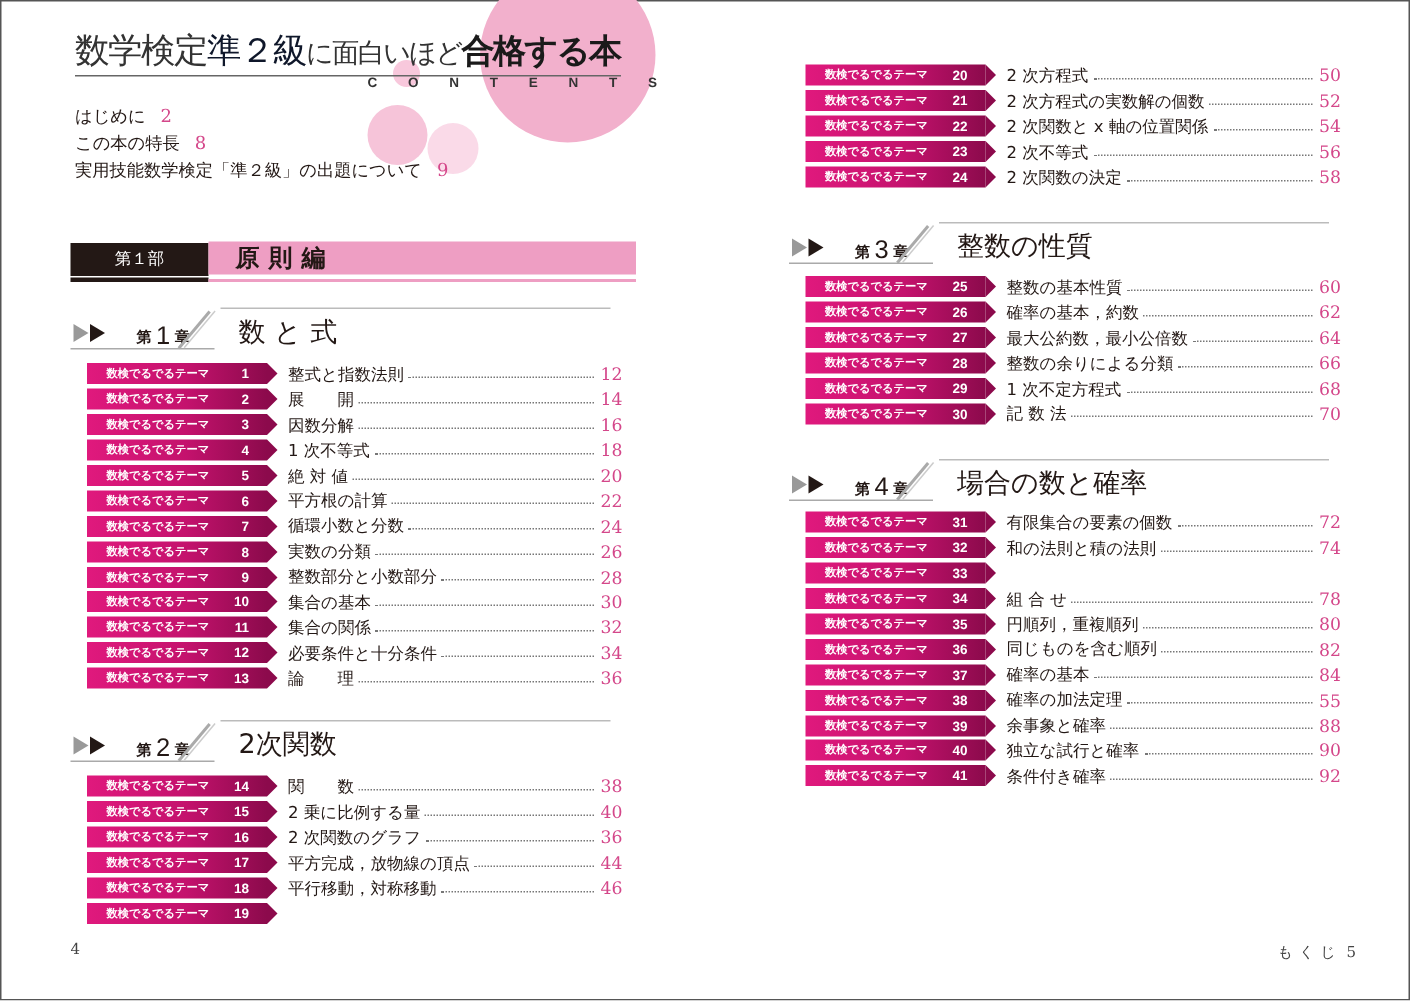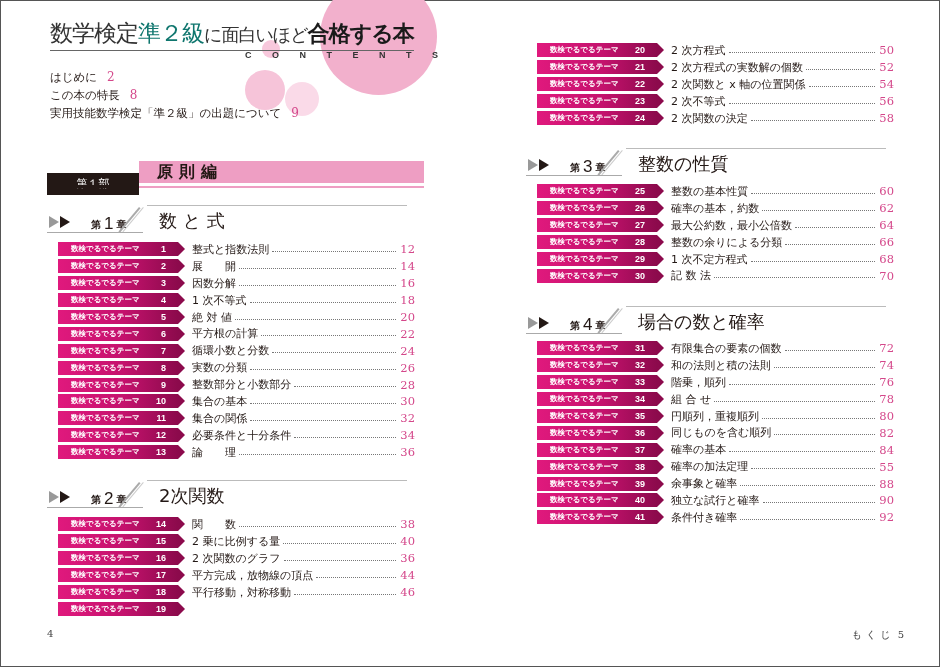--- a/index.html
+++ b/index.html
@@ -9,30 +9,30 @@
   .left{left:0;width:470px;}
   .right{left:470px;width:470px;}
 
   
   .circle{position:absolute;border-radius:50%;}
   .c-big{left:320px;top:-22px;width:117px;height:117px;background:#f2b0cc;}
   .c-small1{left:245px;top:70px;width:40px;height:40px;background:#f6c4d9;}
   .c-small2{left:285px;top:82px;width:34px;height:34px;background:#f9d6e5;opacity:.9;}
   .c-small3{left:262px;top:40px;width:18px;height:18px;background:#f8c8dc;}
   .title{position:absolute;left:50px;top:18px;font-family:"DejaVu Serif",serif;font-size:23px;letter-spacing:-1px;white-space:nowrap;color:#333;}
-  .title .pink{color:#0f766e;}
+  .title .pink{color:#0f172a;}
   .title .bold{font-family:"DejaVu Sans",sans-serif;font-weight:bold;color:#1a1a1a;font-size:22px;}
   .title-line{position:absolute;left:50px;top:50px;width:364px;height:1px;background:#666;}
   .contents{position:absolute;left:245px;top:50px;font-family:"Liberation Sans",sans-serif;font-weight:bold;font-size:9px;letter-spacing:20.5px;color:#333;}
   .intro{position:absolute;left:50px;font-size:11.5px;color:#231815;}
   .intro .pg{font-family:"DejaVu Serif",serif;color:#d4478a;margin-left:10px;font-size:12px;}
 
   
   .part{position:absolute;left:47px;top:161px;width:330px;height:22px;}
-  .part .dark{position:absolute;left:0;top:12px;width:92px;height:22px;background:#231815;color:#fff;font-size:11px;line-height:22px;text-align:center;}
+  .part .dark{position:absolute;left:0;top:1px;width:92px;height:22px;background:#231815;color:#fff;font-size:11px;line-height:22px;text-align:center;}
   .part .pinkbar{position:absolute;left:92px;top:0;width:285px;height:22px;background:#ee9ec3;font-family:"DejaVu Serif",serif;font-weight:bold;font-size:16px;line-height:22px;letter-spacing:6px;padding-left:18px;box-sizing:border-box;color:#231815;}
   .part .under1{position:absolute;left:0;top:24px;width:92px;height:3px;background:#231815;}
   .part .under2{position:absolute;left:92px;top:25px;width:285px;height:2px;background:#ee9ec3;}
 
   
   .chap{position:absolute;width:360px;height:30px;}
   .chap .topline{position:absolute;left:100px;top:0;width:260px;height:1px;background:#bbb;}
   .chap .botline{position:absolute;left:0;top:27px;width:96px;height:1px;background:#aaa;}
   .chap .tri1{position:absolute;left:2px;top:11px;width:0;height:0;border-top:6px solid transparent;border-bottom:6px solid transparent;border-left:10px solid #999;}
   .chap .tri2{position:absolute;left:13px;top:11px;width:0;height:0;border-top:6px solid transparent;border-bottom:6px solid transparent;border-left:10px solid #231815;}
@@ -396,25 +396,20 @@
       <div class="row">
         <div class="tag"><span>数検でるでるテーマ</span><span class="num">32</span></div>
         <div class="item">
           <span class="t">和の法則と積の法則</span>
           <span class="dots"></span>
           <span class="pg">74</span>
         </div>
       </div>
       <div class="row">
         <div class="tag"><span>数検でるでるテーマ</span><span class="num">33</span></div>
-        <div class="item">
-          <span class="t">階乗，順列</span>
-          <span class="dots"></span>
-          <span class="pg">76</span>
-        </div>
       </div>
       <div class="row">
         <div class="tag"><span>数検でるでるテーマ</span><span class="num">34</span></div>
         <div class="item">
           <span class="t">組 合 せ</span>
           <span class="dots"></span>
           <span class="pg">78</span>
         </div>
       </div>
       <div class="row">

